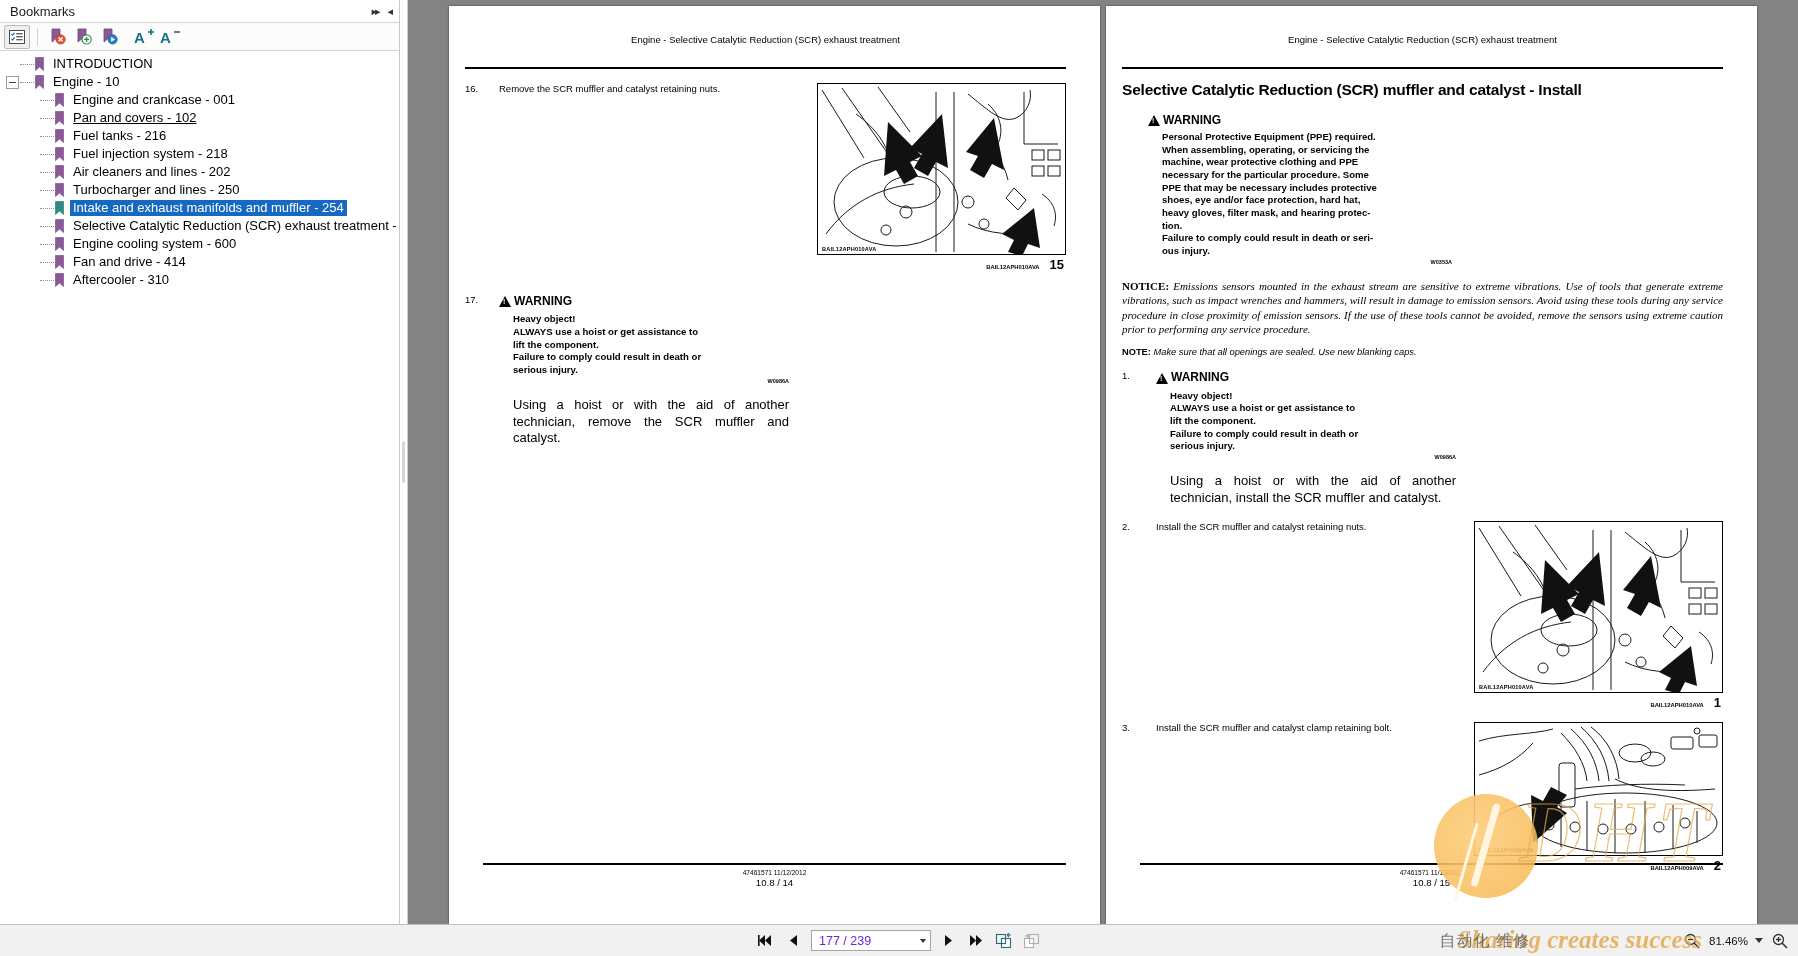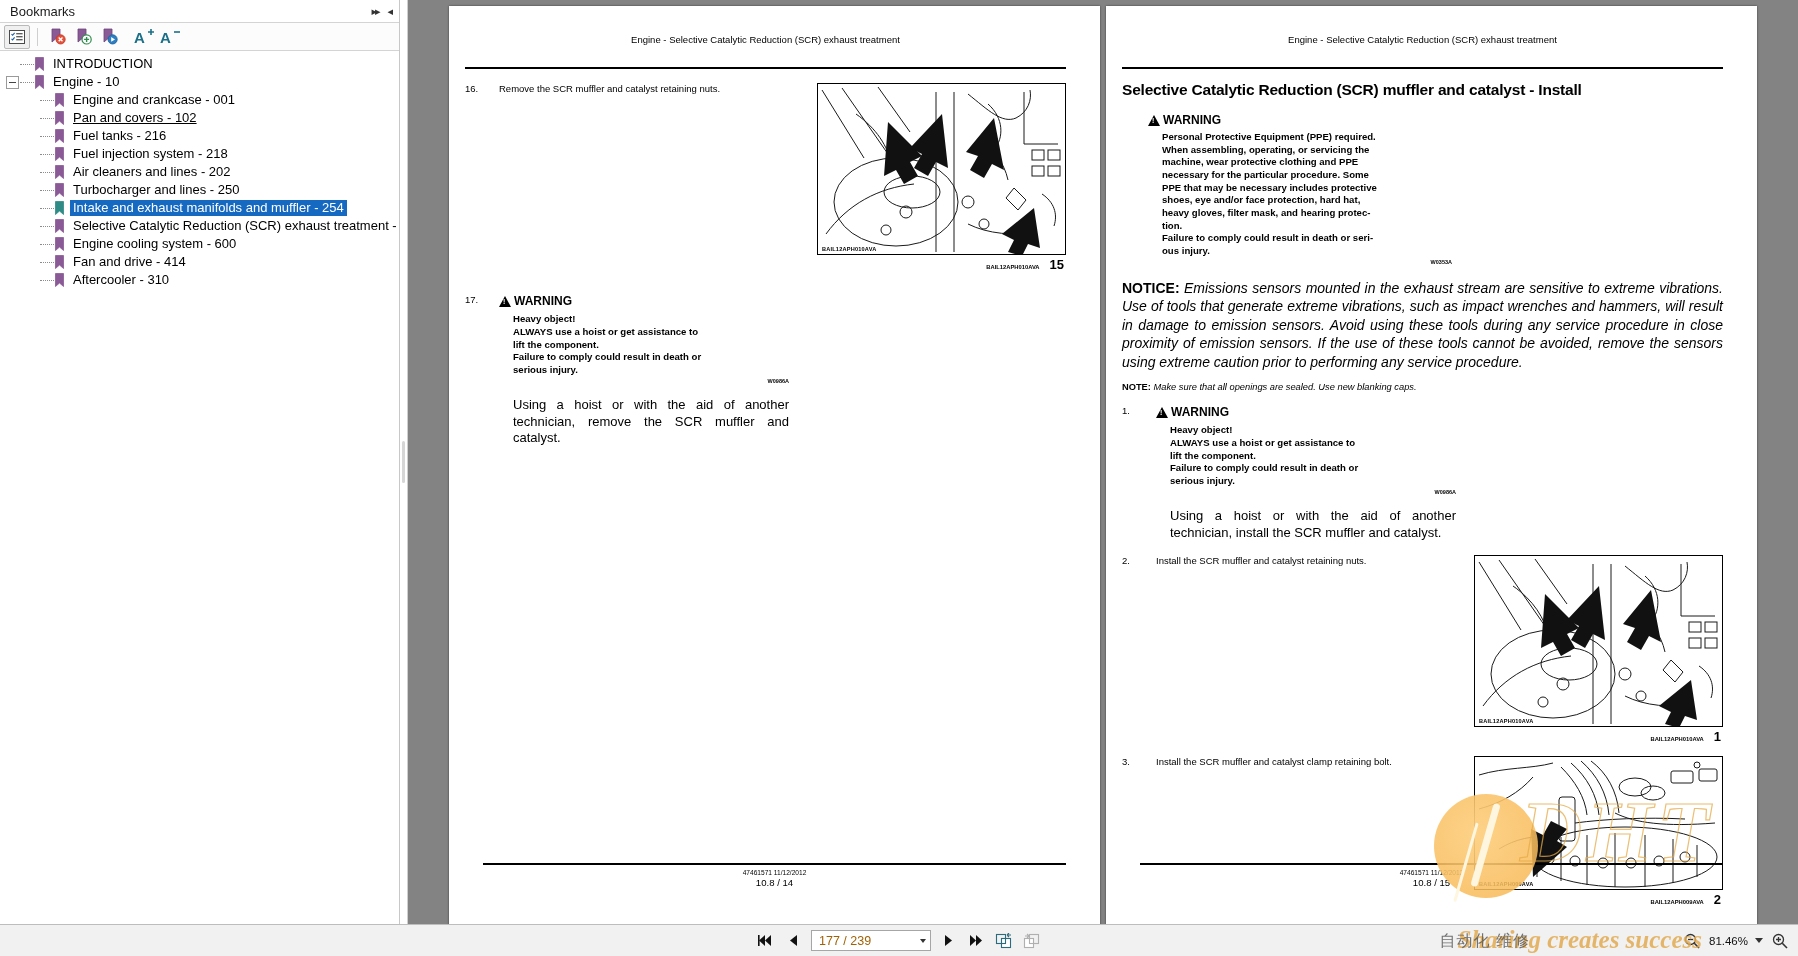--- a/index.html
+++ b/index.html
@@ -117,21 +117,21 @@
   .step-num { width: 34px; flex: 0 0 34px; }
   .step-body { flex: 1 1 auto; }
 
   .warn-head { display: flex; align-items: center; gap: 3px; font-weight: bold; font-size: 12px; }
   .tri { width: 0; height: 0; border-left: 6px solid transparent; border-right: 6px solid transparent; border-bottom: 11px solid #000; position: relative; }
   .tri::after { content: "!"; position: absolute; left: -2px; top: 2px; color: #fff; font-size: 7px; font-weight: bold; font-family: "Liberation Sans", sans-serif; }
   .warn-body { font-weight: bold; font-size: 9.6px; line-height: 1.32; margin-top: 4px; padding-left: 14px; position: relative; }
   .warn-code { font-size: 5.5px; font-weight: bold; text-align: right; margin-top: 1px; }
   .warn-after { font-size: 13px; line-height: 1.3; margin-top: 12px; padding-left: 14px; text-align: justify; }
 
-  .notice { font-size: 14px; font-style: italic; line-height: 1.33; text-align: justify; margin-top: 14px; }
+  .notice { font-size: 11px; font-style: italic; line-height: 1.33; text-align: justify; margin-top: 14px; font-family: Liberation Serif, serif; }
   .notice b { font-style: normal; }
   .note { font-size: 9.3px; font-style: italic; line-height: 1.33; margin-top: 9px; }
   .note b { font-style: normal; }
 
   .fig {
     border: 1px solid #000; background: #fff;
     position: relative; overflow: hidden;
   }
   .fig .figcode {
     position: absolute; left: 3px; bottom: 2px;
@@ -163,21 +163,21 @@
     background: #f1f1f1;
     border-top: 1px solid #bdbdbd;
     display: flex; align-items: center;
     position: relative;
   }
   .bb-center { position: absolute; left: 0; right: 0; display: flex; justify-content: center; align-items: center; gap: 6px; }
   .nav-ico { width: 22px; height: 22px; display: flex; align-items: center; justify-content: center; }
   .page-box {
     width: 120px; height: 21px; background: #fff; border: 1px solid #a6a6a6;
     display: flex; align-items: center; justify-content: space-between;
-    padding: 0 4px 0 7px; font-size: 12.5px; color: #a16207;
+    padding: 0 4px 0 7px; font-size: 12.5px; color: #6d28d9;
   }
   .page-box .caret { width: 0; height: 0; border-left: 3.5px solid transparent; border-right: 3.5px solid transparent; border-top: 4px solid #333; }
   .bb-right { position: absolute; right: 8px; display: flex; align-items: center; gap: 7px; }
   .zoom-val { font-size: 11.5px; color: #111; }
   .sq-ico { width: 20px; height: 20px; display: flex; align-items: center; justify-content: center; }
 
   
   .watermark {
     position: absolute; pointer-events: none;
     right: 34px; bottom: 8px;

